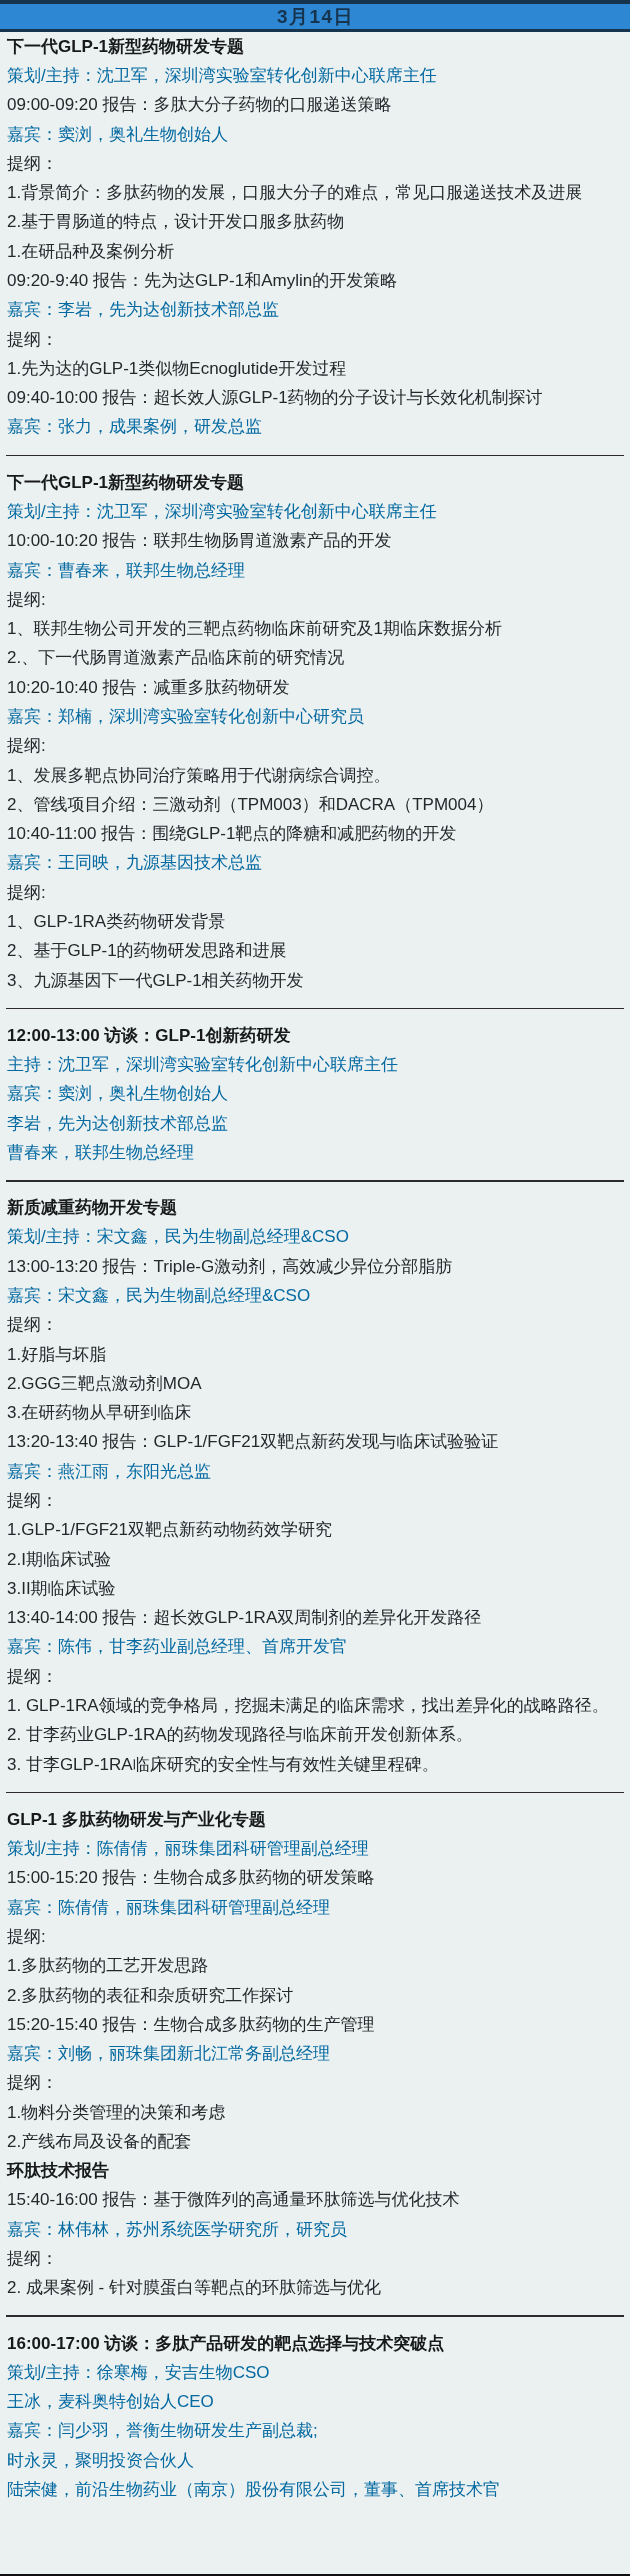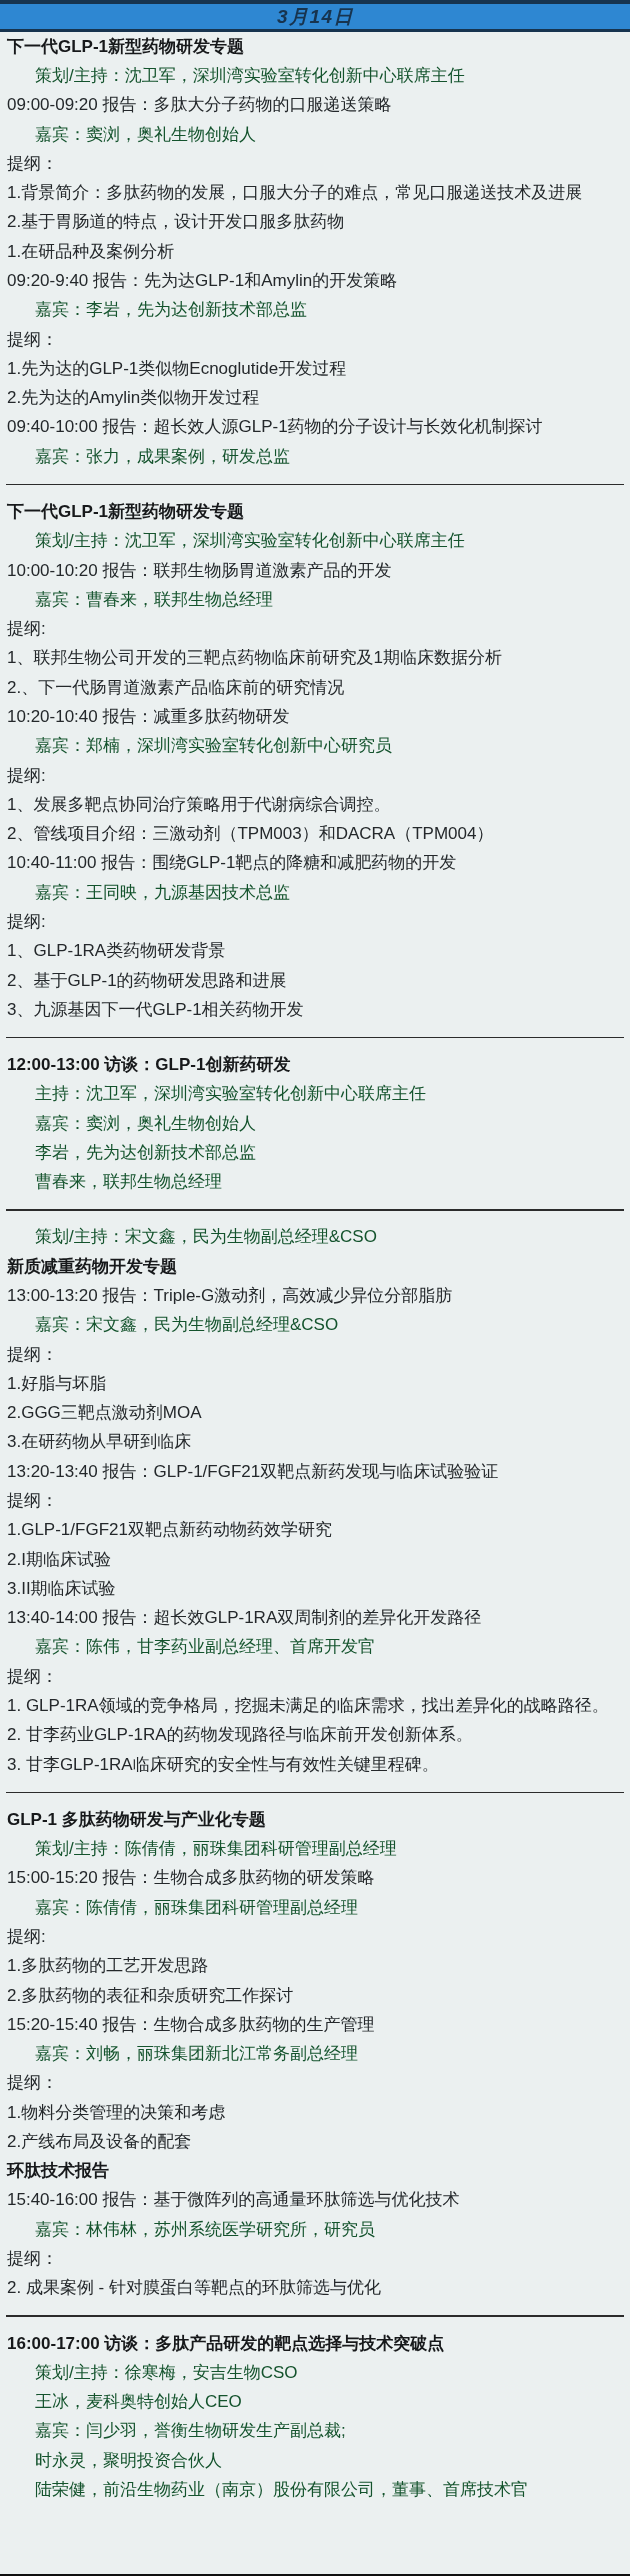--- a/index.html
+++ b/index.html
@@ -25,38 +25,36 @@
     display:flex;
     align-items:center;
     justify-content:center;
     flex:0 0 auto;
   }
   .day-header .day-title {
     color:#17344f;
     font-size:19px;
     font-weight:bold;
     letter-spacing:1.5px;
-    font-style:italic;
   }
   #rows { flex:0 0 auto; }
   .row {
     font-size:17px;
     line-height:18.5px;
     padding:5.4px 3.1px 5.4px 7px;
     color:#24282b;
     white-space:nowrap;
     overflow:hidden;
   }
   .row.title {
     font-weight:bold;
     color:#17191b;
   }
   .row.host, .row.guest {
-    color:#14532d;
-    margin-left:28px;
+    color:#0369a1;
   }
   .divider {
     height:26px;
     display:flex;
     align-items:center;
   }
   .divider .line {
     height:1.5px;
     background:#2b2b2b;
     width:618px;
@@ -83,21 +81,20 @@
       <div class="row time">09:00-09:20 报告：多肽大分子药物的口服递送策略</div>
       <div class="row guest">嘉宾：窦浏，奥礼生物创始人</div>
       <div class="row outline-label">提纲：</div>
       <div class="row outline">1.背景简介：多肽药物的发展，口服大分子的难点，常见口服递送技术及进展</div>
       <div class="row outline">2.基于胃肠道的特点，设计开发口服多肽药物</div>
       <div class="row outline">1.在研品种及案例分析</div>
       <div class="row time">09:20-9:40 报告：先为达GLP-1和Amylin的开发策略</div>
       <div class="row guest">嘉宾：李岩，先为达创新技术部总监</div>
       <div class="row outline-label">提纲：</div>
       <div class="row outline">1.先为达的GLP-1类似物Ecnoglutide开发过程</div>
-      <div class="row outline">2.先为达的Amylin类似物开发过程</div>
       <div class="row time">09:40-10:00 报告：超长效人源GLP-1药物的分子设计与长效化机制探讨</div>
       <div class="row guest">嘉宾：张力，成果案例，研发总监</div>
       <div class="divider">
         <div class="line"></div>
       </div>
       <div class="row title">下一代GLP-1新型药物研发专题</div>
       <div class="row host">策划/主持：沈卫军，深圳湾实验室转化创新中心联席主任</div>
       <div class="row time">10:00-10:20 报告：联邦生物肠胃道激素产品的开发</div>
       <div class="row guest">嘉宾：曹春来，联邦生物总经理</div>
       <div class="row outline-label">提纲:</div>
@@ -118,29 +115,30 @@
         <div class="line"></div>
       </div>
       <div class="row title">12:00-13:00 访谈：GLP-1创新药研发</div>
       <div class="row host">主持：沈卫军，深圳湾实验室转化创新中心联席主任</div>
       <div class="row guest">嘉宾：窦浏，奥礼生物创始人</div>
       <div class="row guest">李岩，先为达创新技术部总监</div>
       <div class="row guest">曹春来，联邦生物总经理</div>
       <div class="divider">
         <div class="line"></div>
       </div>
+      <div class="row title">新质减重药物开发专题</div>
       <div class="row host">策划/主持：宋文鑫，民为生物副总经理&amp;CSO</div>
-      <div class="row title">新质减重药物开发专题</div>
       <div class="row time">13:00-13:20 报告：Triple-G激动剂，高效减少异位分部脂肪</div>
       <div class="row guest">嘉宾：宋文鑫，民为生物副总经理&amp;CSO</div>
       <div class="row outline-label">提纲：</div>
       <div class="row outline">1.好脂与坏脂</div>
       <div class="row outline">2.GGG三靶点激动剂MOA</div>
       <div class="row outline">3.在研药物从早研到临床</div>
       <div class="row time">13:20-13:40 报告：GLP-1/FGF21双靶点新药发现与临床试验验证</div>
+      <div class="row guest">嘉宾：燕江雨，东阳光总监</div>
       <div class="row outline-label">提纲：</div>
       <div class="row outline">1.GLP-1/FGF21双靶点新药动物药效学研究</div>
       <div class="row outline">2.I期临床试验</div>
       <div class="row outline">3.II期临床试验</div>
       <div class="row time">13:40-14:00 报告：超长效GLP-1RA双周制剂的差异化开发路径</div>
       <div class="row guest">嘉宾：陈伟，甘李药业副总经理、首席开发官</div>
       <div class="row outline-label">提纲：</div>
       <div class="row outline">1. GLP-1RA领域的竞争格局，挖掘未满足的临床需求，找出差异化的战略路径。</div>
       <div class="row outline">2. 甘李药业GLP-1RA的药物发现路径与临床前开发创新体系。</div>
       <div class="row outline">3. 甘李GLP-1RA临床研究的安全性与有效性关键里程碑。</div>

